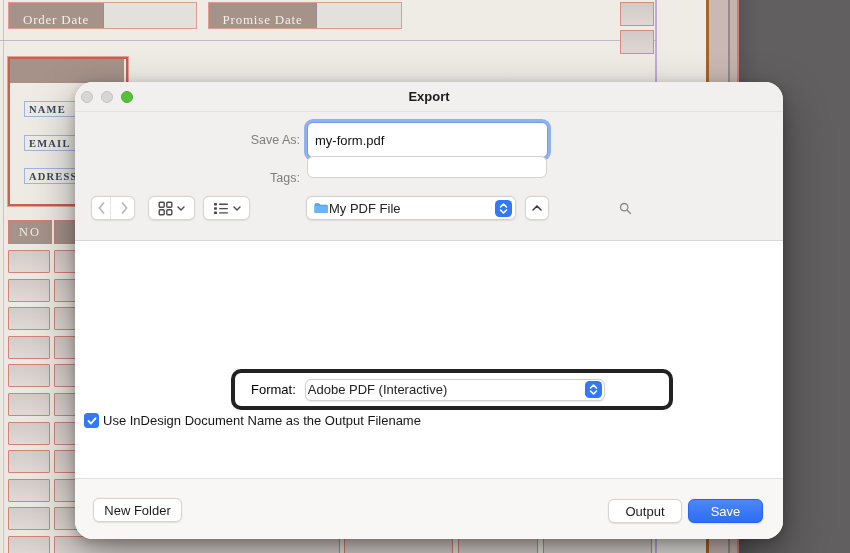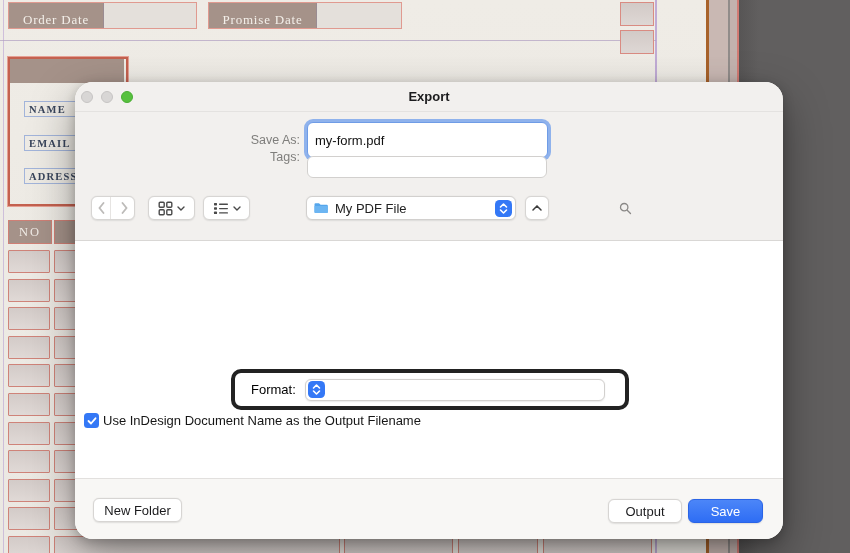--- a/index.html
+++ b/index.html
@@ -59,26 +59,26 @@
       font-family:"Liberation Sans",sans-serif;font-size:13px;color:#111;padding:0 7px;outline:none;}
   .txt-input.focused{border:1px solid #6f9ce6;box-shadow:0 0 0 3px var(--focus-ring);}
   .tool-btn{position:absolute;top:114px;height:24px;background:#fff;border:1px solid #d7d5d3;
       border-radius:6px;display:flex;align-items:center;justify-content:center;gap:4px;
       box-shadow:0 .5px 1.5px rgba(0,0,0,.09);}
   .nav-group{left:16px;width:44px;padding:0;}
   .nav-half{width:50%;height:100%;display:flex;align-items:center;justify-content:center;}
   .nav-half.first{border-right:1px solid #e6e4e2;}
   .dropdown{position:absolute;background:#fff;border:1px solid #d2d0ce;border-radius:6px;
       display:flex;align-items:center;box-shadow:0 .5px 1.5px rgba(0,0,0,.09);}
-  .dd-text{flex:1;font-size:13px;color:#222;padding-left:6px;white-space:nowrap;overflow:hidden;}
+  .dd-text{flex:1;font-size:13px;color:#222;white-space:nowrap;overflow:hidden;}
   .search{left:537px;top:115px;width:147px;height:22px;border-radius:11px;padding-left:24px;font-size:13px;}
   .search::placeholder{color:#b7b5b3;}
   .search-ico{position:absolute;left:544px;top:120px;}
   .white-area{position:absolute;left:0;top:160px;width:100%;height:236px;background:#fff;}
-  .format-box{position:absolute;left:156px;top:287px;width:398px;height:41px;border:4px solid #222;
+  .format-box{position:absolute;left:156px;top:287px;width:442px;height:41px;border:4px solid #222;
       border-radius:10px;display:flex;align-items:center;padding-left:16px;background:#fff;}
   .format-label{font-size:13px;color:#000;margin-right:9px;}
   .checkbox{position:absolute;left:9px;top:331px;width:15px;height:15px;border-radius:3.5px;
       background:var(--accent);display:flex;align-items:center;justify-content:center;}
   .check-label{position:absolute;left:28px;top:331px;font-size:13px;color:#161616;}
   .dlg-bottom{position:absolute;left:0;top:396px;width:100%;height:61px;background:#f8f7f5;
       border-top:1px solid #e2e0de;}
   .push-btn{position:absolute;height:24px;background:#fff;border:1px solid #d7d5d3;border-radius:6px;
       font-size:13px;color:#1b1b1d;display:flex;align-items:center;justify-content:center;
       box-shadow:0 .5px 1.5px rgba(0,0,0,.1);font-family:"Liberation Sans",sans-serif;}
@@ -193,21 +193,21 @@
   <div class="abs dialog">
     <div class="dlg-top"></div>
     <div class="titlebar"></div>
     <span class="light gray" style="left:6px;"></span>
     <span class="light gray" style="left:26px;"></span>
     <span class="light green" style="left:46px;"></span>
     <div class="title">Export</div>
 
     <div class="form-label" style="top:51px;">Save As:</div>
     <input class="txt-input focused" style="left: 232px; top: 40px; width: 241px; height: 36px;" value="my-form.pdf">
-    <div class="form-label" style="top:68px;">Tags:</div>
+    <div class="form-label" style="top:89px;">Tags:</div>
     <input class="txt-input" style="left: 232px; top: 74px; width: 240px; height: 22px;" value="">
 
     <div class="tool-btn nav-group">
       <span class="nav-half first">
         <svg width="7" height="12" viewBox="0 0 7 12">
             <path d="M5.5 1 L1.5 6 L5.5 11" fill="none" stroke="#bdbbb9" stroke-width="1.8" stroke-linecap="round"></path>
           </svg>
       </span>
       <span class="nav-half">
         <svg width="7" height="12" viewBox="0 0 7 12">
@@ -266,20 +266,21 @@
     <svg class="search-ico" width="13" height="13" viewBox="0 0 13 13">
         <circle cx="5.2" cy="5.2" r="3.7" fill="none" stroke="#8a8886" stroke-width="1.3"></circle>
         <path d="M8.2 8.2 L11.5 11.5" stroke="#8a8886" stroke-width="1.3" stroke-linecap="round"></path>
       </svg>
 
     <div class="white-area"></div>
 
     <div class="format-box">
       <span class="format-label">Format:</span>
       <div class="dropdown" style="position:relative;width:300px;height:22px;padding:0 2px 0 2px;">
+        <span class="dd-text">Adobe PDF (Interactive)</span>
         <svg width="17" height="17" viewBox="0 0 17 17">
             <rect x="0" y="0" width="17" height="17" rx="4.5" fill="#3478f6"></rect>
             <path d="M5.5 7 L8.5 4 L11.5 7 M5.5 10 L8.5 13 L11.5 10" fill="none" stroke="#fff" stroke-width="1.6" stroke-linecap="round" stroke-linejoin="round"></path>
           </svg>
       </div>
     </div>
 
     <span class="checkbox">
       <svg width="10" height="10" viewBox="0 0 10 10">
           <path d="M1.5 5 L4 7.5 L8.5 2.3" fill="none" stroke="#fff" stroke-width="1.8" stroke-linecap="round" stroke-linejoin="round"></path>

